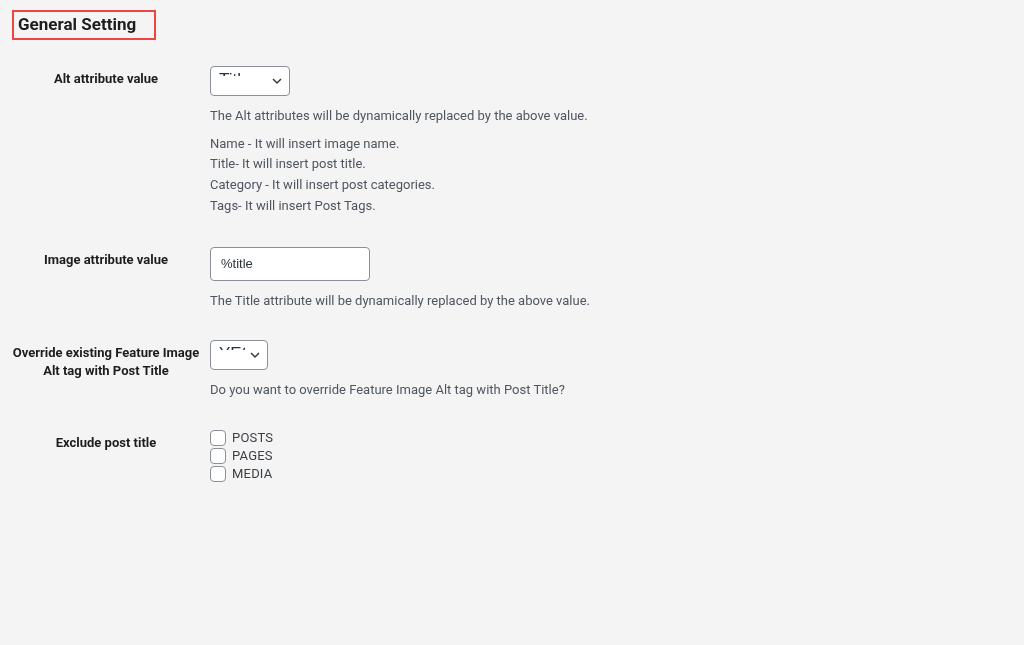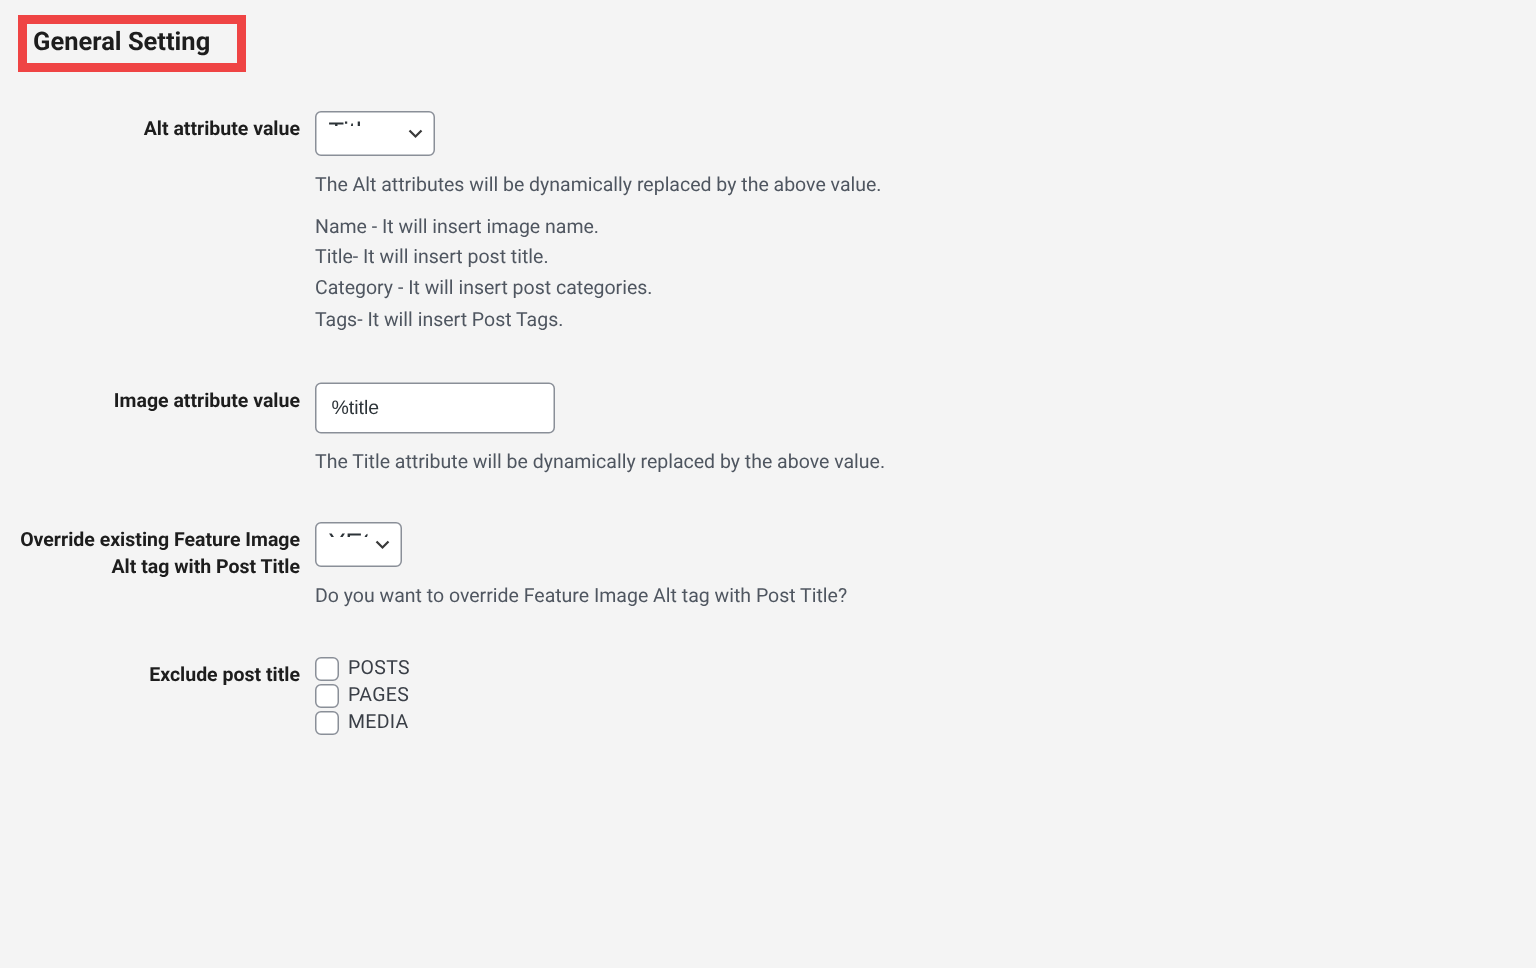--- a/index.html
+++ b/index.html
@@ -14,36 +14,36 @@
     box-sizing: border-box;
   }
   *, *::before, *::after { box-sizing: inherit; }
 
   .page {
     padding: 10px 12px 12px 12px;
   }
 
   .section-title-wrap {
     display: inline-block;
-    border: 6px solid #ef4444;
+    border: 2px solid #ef4444;
     padding: 2px 18px 4px 4px;
     margin-bottom: 20px;
   }
   .section-title {
     font-size: 17px;
     font-weight: 700;
     color: #1d1d1d;
   }
 
   .form-table {
     width: 100%;
     border-collapse: collapse;
   }
   .form-table > tbody > tr > th {
-    text-align: right;
+    text-align: center;
     vertical-align: top;
     width: 198px;
     padding: 10px 10px 24px 0;
     font-weight: 700;
     font-size: 13px;
     color: #1d1d1d;
     line-height: 1.35;
     margin-left: 11px;
   }
   .form-table > tbody > tr > td {

